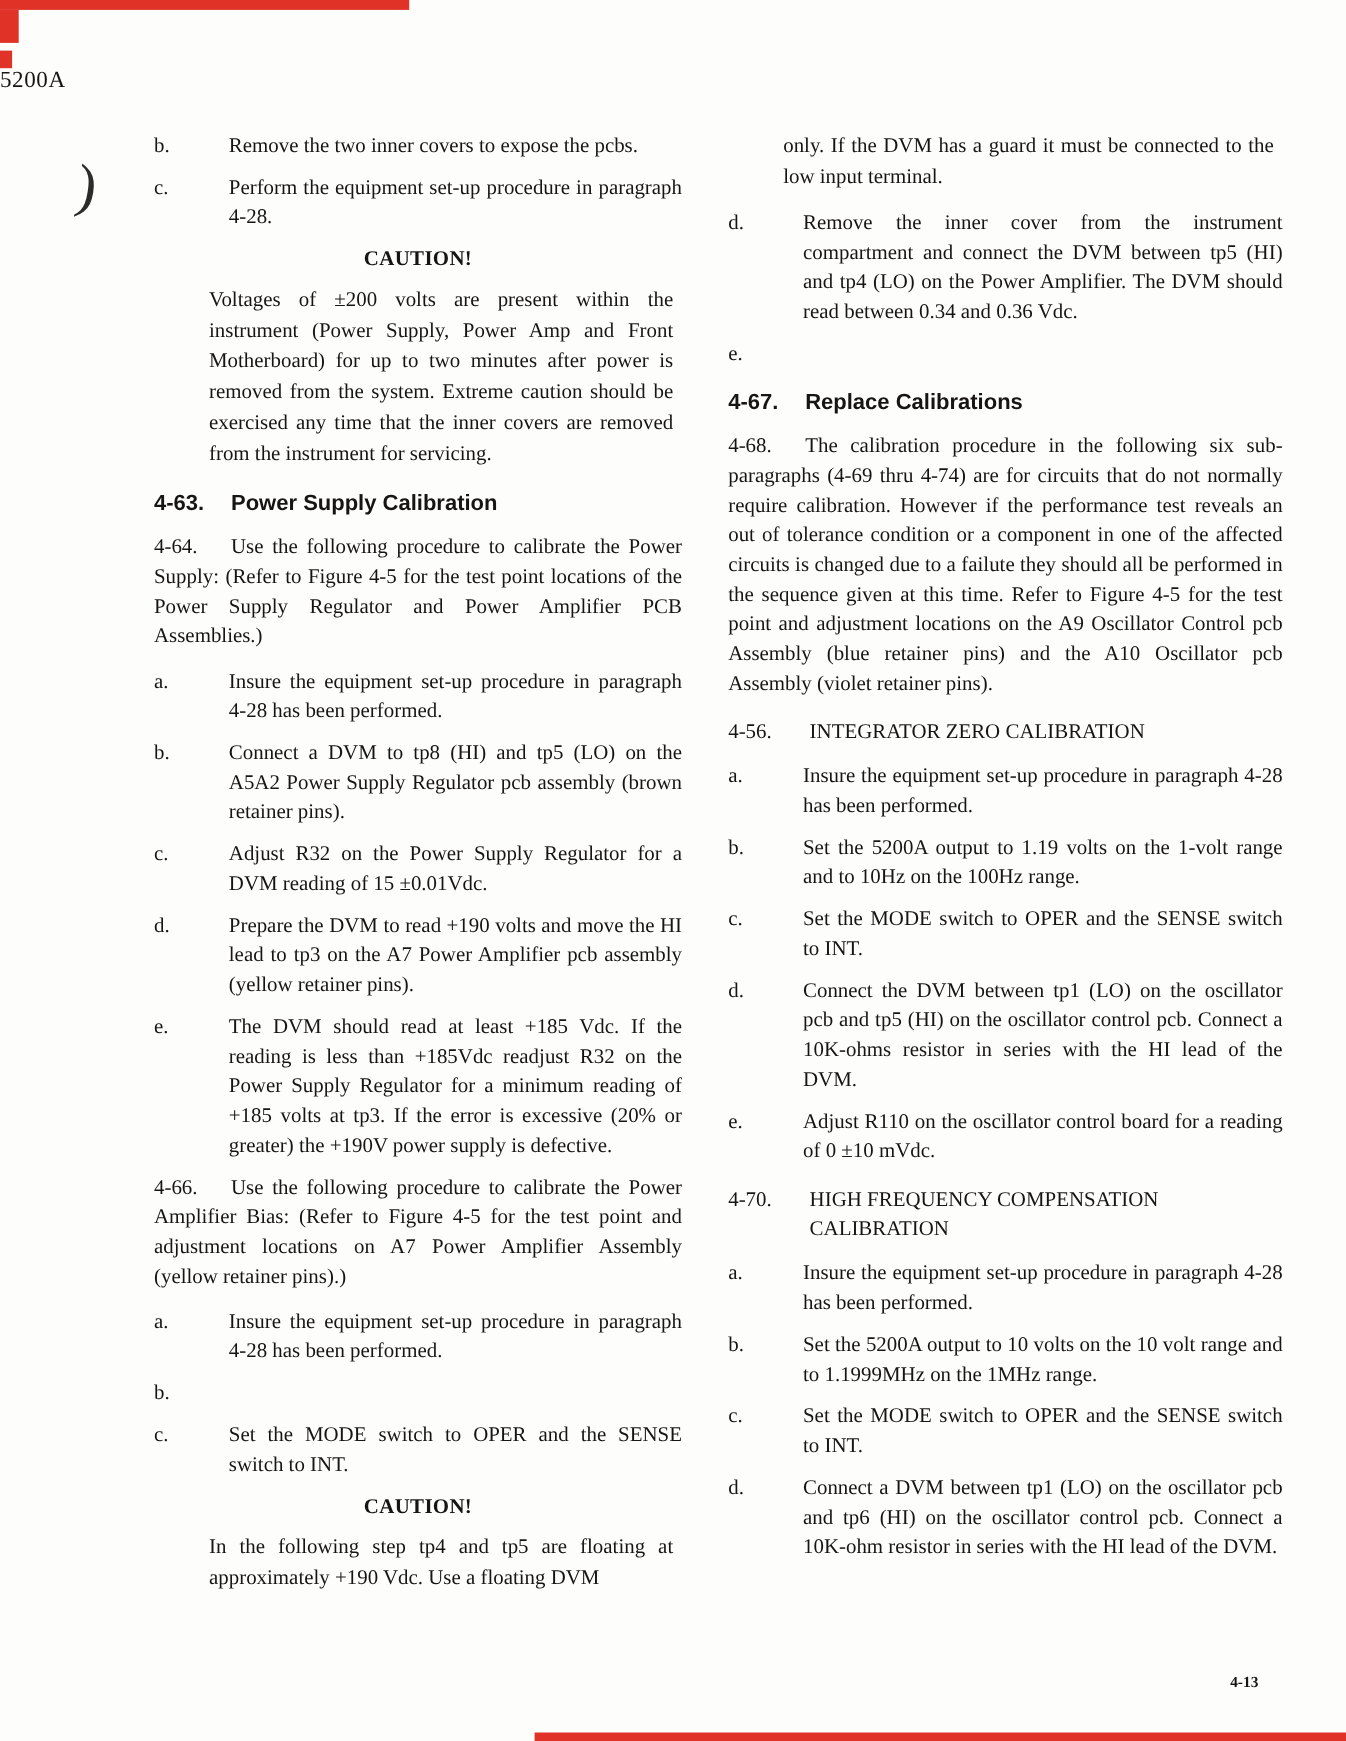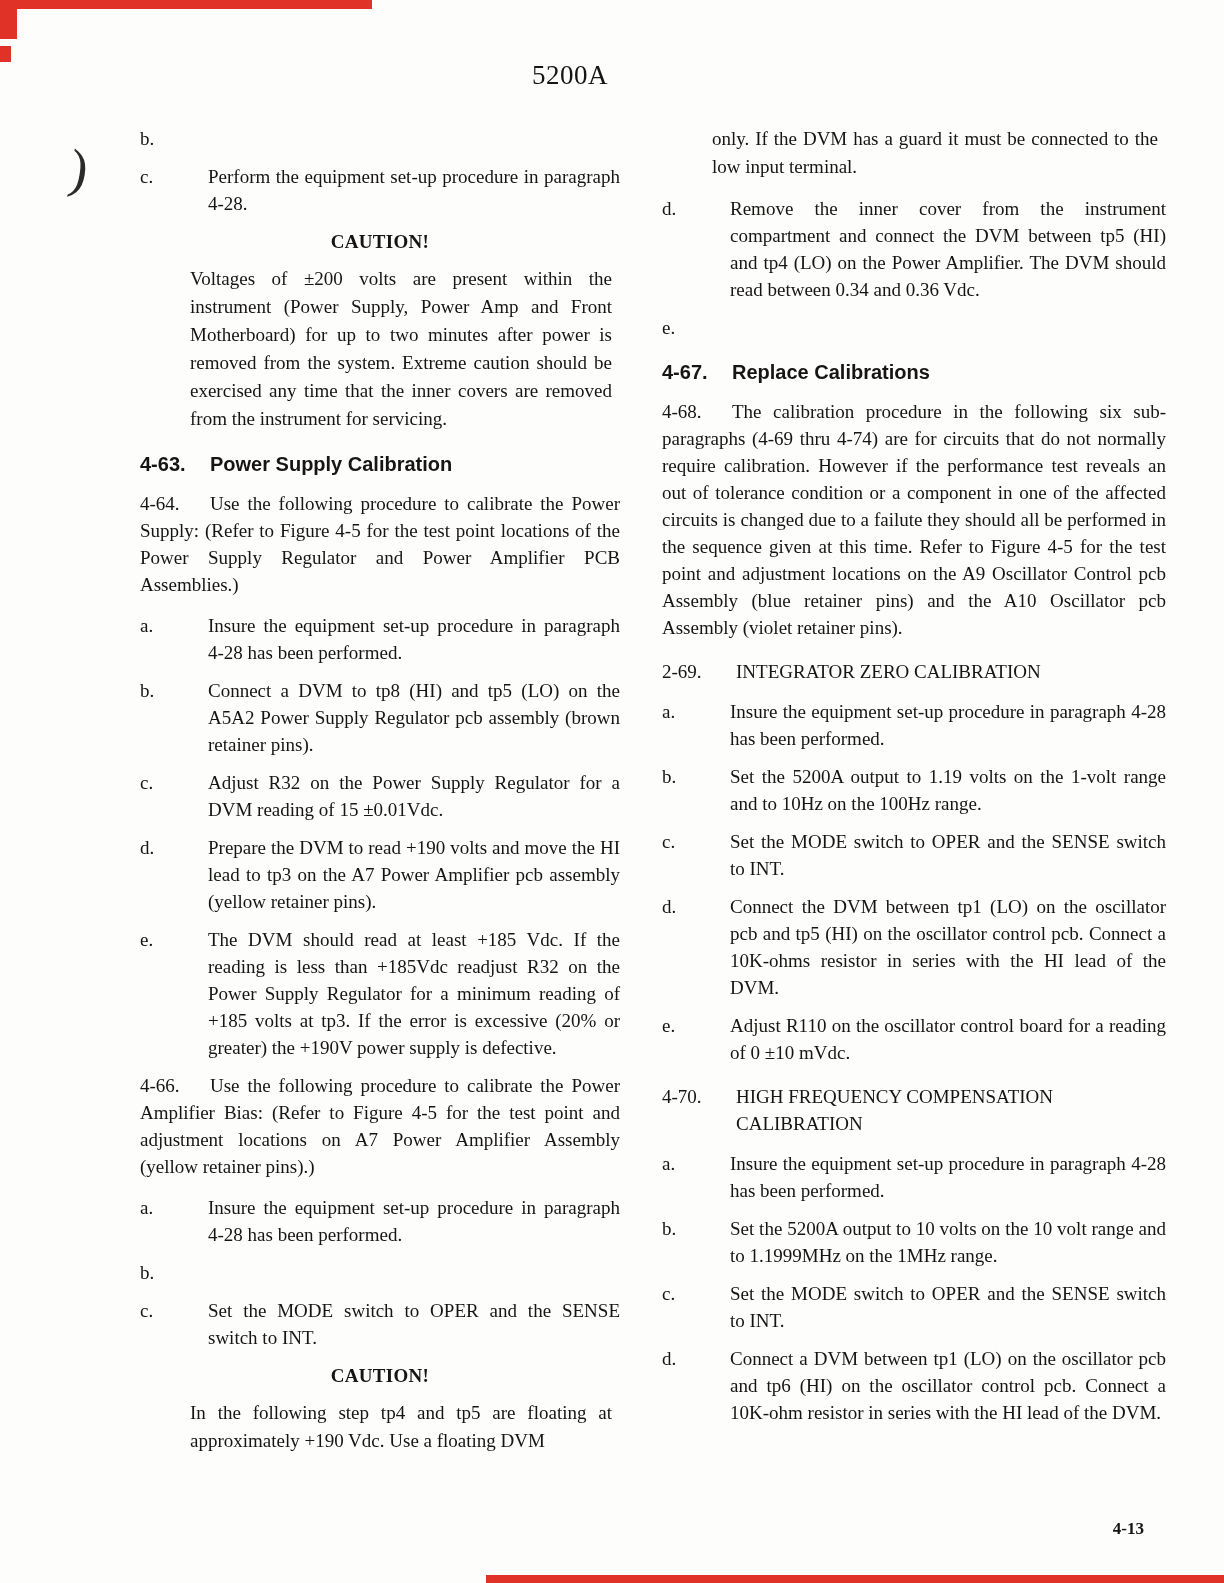--- a/index.html
+++ b/index.html
@@ -22,22 +22,22 @@
   .mark-corner-b { top:46px; left:0; width:11px; height:16px; }
   .mark-bottom   { bottom:0; left:486px; width:738px; height:8px; }
   .hand-mark {
     position:absolute; left:70px; top:138px;
     font-size:54px; font-weight:400; color:#2b2b2b;
     transform:rotate(9deg);
     font-family:"Liberation Serif", serif;
   }
   .header {
     padding:60px 84px 0 0;
-    text-align:center;
-    font-size:27px;
+    text-align:left;
+    font-size:21px;
     letter-spacing:.5px;
   }
   .columns {
     display:flex;
     padding:34px 58px 0 140px;
     gap:42px;
     font-size:19px;
     line-height:27px;
   }
   .column { width:480px; flex:none; }
@@ -73,41 +73,42 @@
   }
   .caution-body {
     font-weight:400;
     margin:0 8px 14px 50px;
     text-align:justify;
     line-height:28px;
   }
   .footer {
     position:absolute;
     bottom:44px; right:80px;
-    font-size:17px; font-weight:700;
+    font-size:14px; font-weight:700;
   }
 </style>
 </head>
 <body>
 
 <div class="page">
   <div class="scan-mark mark-top" style="background: rgb(224, 50, 39);"></div>
   <div class="scan-mark mark-corner-a" style="background: rgb(224, 50, 39);"></div>
   <div class="scan-mark mark-corner-b" style="background: rgb(224, 50, 39);"></div>
   <div class="scan-mark mark-bottom" style="background: rgb(224, 50, 39);"></div>
   <div class="hand-mark">)</div>
 
   <div class="header">
     <span>5200A</span>
   </div>
 
   <div class="columns">
     <div class="column" id="col-left">
         <div class="list-item">
           <span class="li-letter">b.</span>
+          <span class="li-text">Remove the two inner covers to expose the pcbs.</span>
         </div>
         <div class="list-item">
           <span class="li-letter">c.</span>
           <span class="li-text">Perform the equipment set-up procedure in paragraph 4-28.</span>
         </div>
         <div class="caution-title">CAUTION!</div>
         <div class="caution-body">Voltages of ±200 volts are present within the instrument (Power Supply, Power Amp and Front Motherboard) for up to two minutes after power is removed from the system. Extreme caution should be exercised any time that the inner covers are removed from the instrument for servicing.</div>
         <h2 class="section-heading">
           <span class="h-num">4-63.</span>
           <span class="h-title">Power Supply Calibration</span>
@@ -155,21 +156,21 @@
           <span class="li-text">Remove the inner cover from the instrument compartment and connect the DVM between tp5 (HI) and tp4 (LO) on the Power Amplifier. The DVM should read between 0.34 and 0.36 Vdc.</span>
         </div>
         <div class="list-item">
           <span class="li-letter">e.</span>
         </div>
         <h2 class="section-heading">
           <span class="h-num">4-67.</span>
           <span class="h-title">Replace Calibrations</span>
         </h2>
         <p class="para"><span class="p-num">4-68.</span><span class="p-text">The calibration procedure in the following six sub-paragraphs (4-69 thru 4-74) are for circuits that do not normally require calibration.  However if the performance test reveals an out of tolerance condition or a component in one of the affected circuits is changed due to a failute they should all be performed in the sequence given at this time.  Refer to Figure 4-5 for the test point and adjustment locations on the A9 Oscillator Control pcb Assembly (blue retainer pins) and the A10 Oscillator pcb Assembly (violet retainer pins).</span></p>
-        <div class="subheading"><span class="sub-num">2-69.</span><span class="sub-title">INTEGRATOR ZERO CALIBRATION</span></div>
+        <div class="subheading"><span class="sub-num">4-56.</span><span class="sub-title">INTEGRATOR ZERO CALIBRATION</span></div>
         <div class="list-item">
           <span class="li-letter">a.</span>
           <span class="li-text">Insure the equipment set-up procedure in paragraph 4-28 has been performed.</span>
         </div>
         <div class="list-item">
           <span class="li-letter">b.</span>
           <span class="li-text">Set the 5200A output to 1.19 volts on the 1-volt range and to 10Hz on the 100Hz range.</span>
         </div>
         <div class="list-item">
           <span class="li-letter">c.</span>

